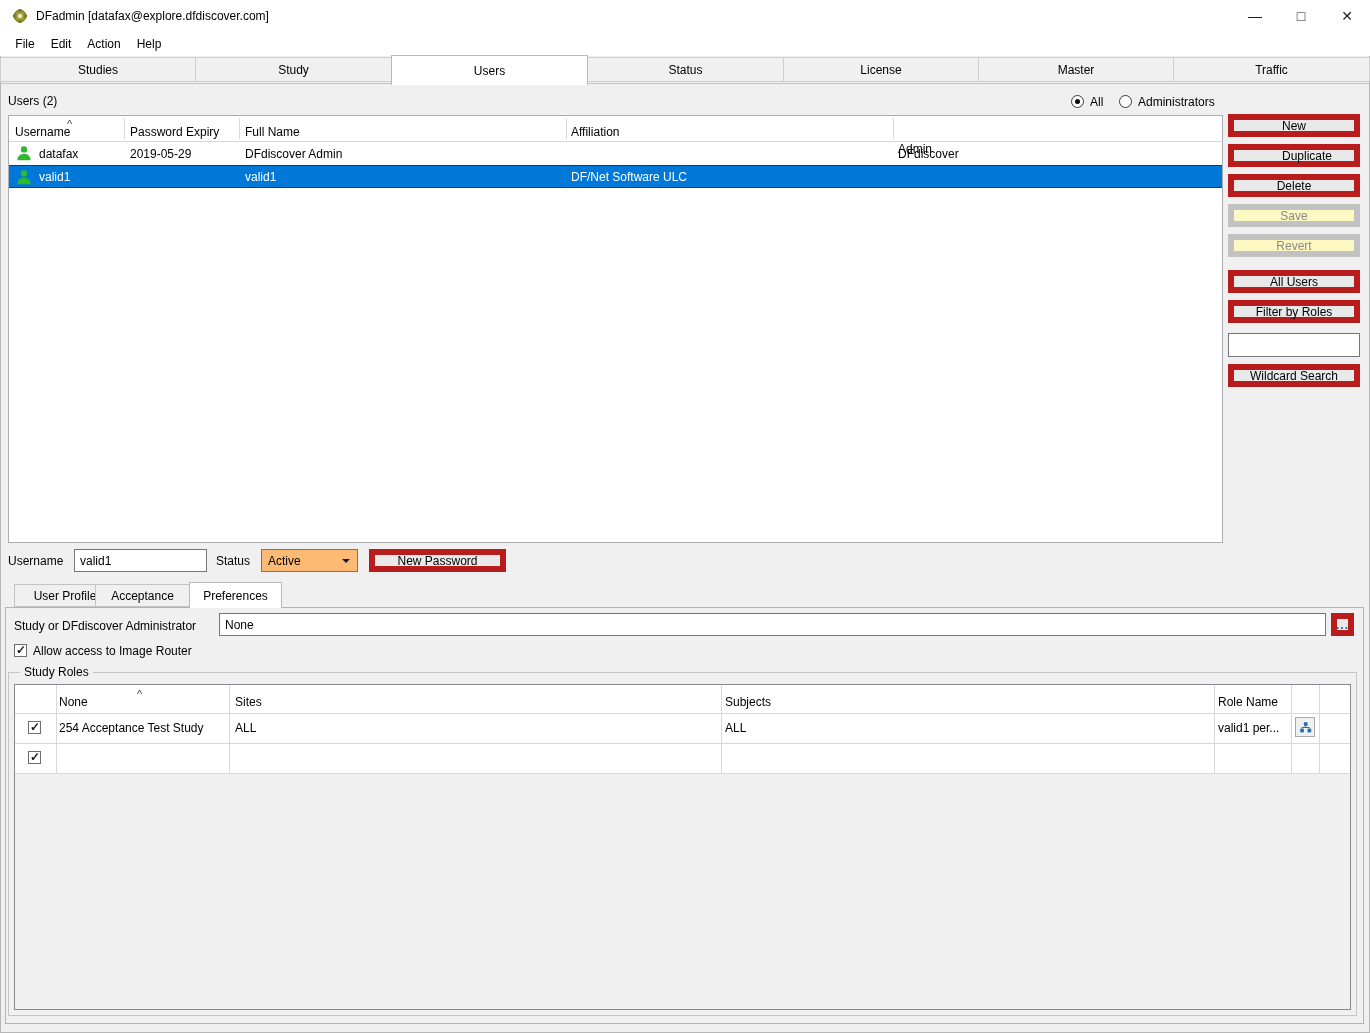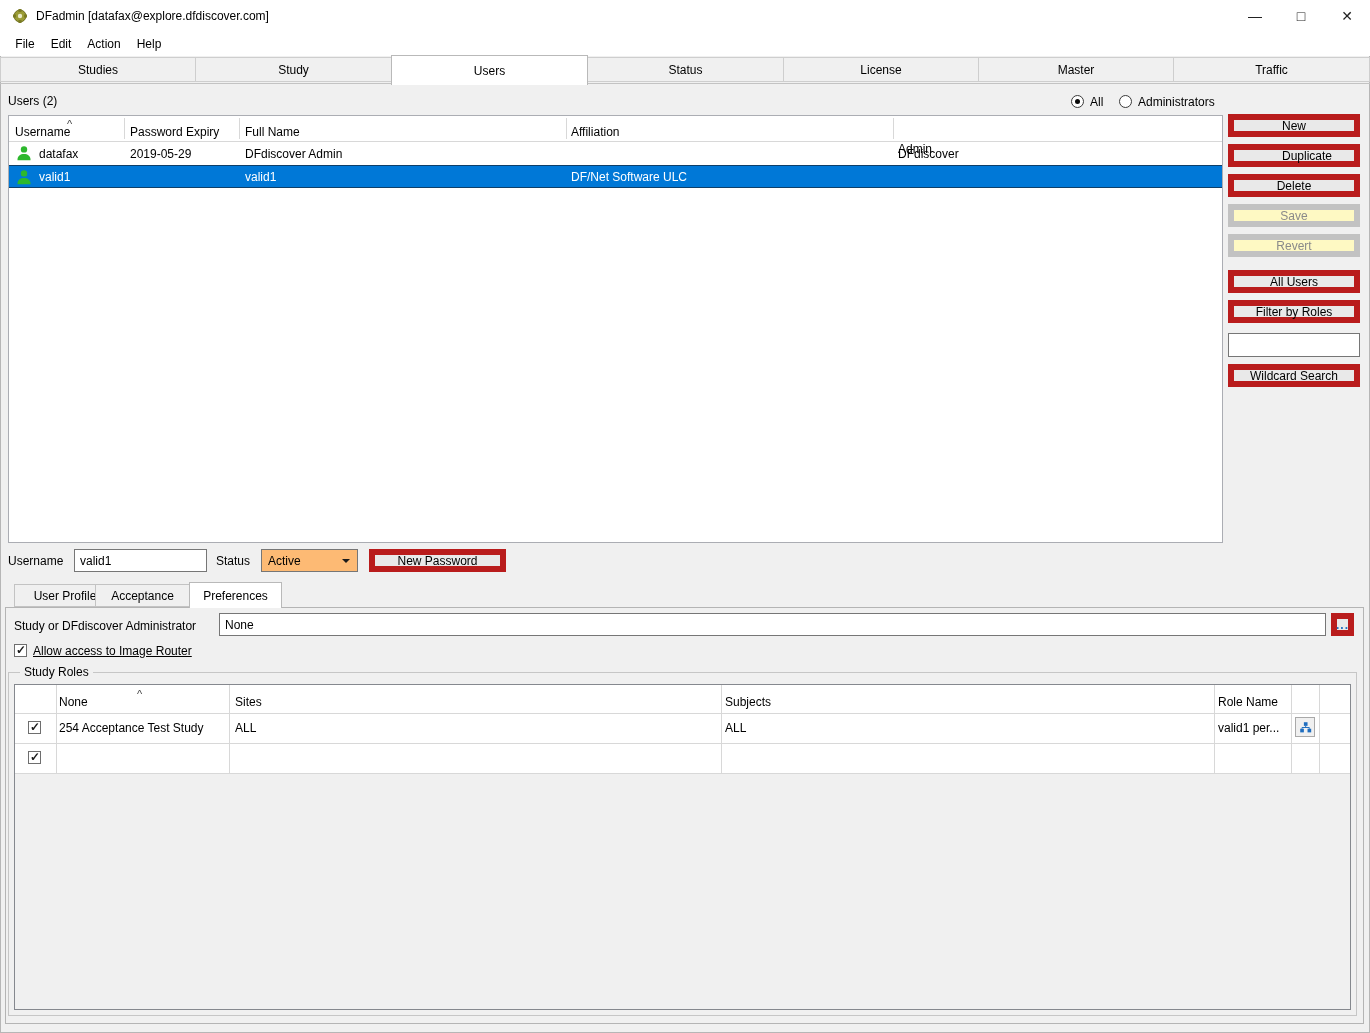--- a/index.html
+++ b/index.html
@@ -156,21 +156,21 @@
   <div class="abs dtab" style="left:95px;width:95px;">Acceptance</div>
   <div class="abs dtab active" style="left:189px;width:93px;">Preferences</div>
 
   <div class="abs" style="left:5px;top:607px;width:1359px;height:417px;border:1px solid #b4b4b4;box-sizing:border-box;background:#f0f0f0;"></div>
 
   <span class="abs" style="left:14px;top:619px;">Study or DFdiscover Administrator</span>
   <input class="abs tb-input" style="left: 219px; top: 613px; width: 1107px; height: 23px;" value="None">
   <div class="abs btn" style="left:1331px;top:613px;width:23px;height:23px;color:#1f6dbf;font-weight:bold;letter-spacing:1px;">...</div>
 
   <span class="abs cb checked" style="left:14px;top:644px;"></span>
-  <span class="abs" style="left:33px;top:644px;text-decoration:underline;">Allow access to Image Router</span>
+  <span class="abs" style="left:33px;top:644px;">Allow access to Image Router</span>
 
   <div class="abs groupbox" style="left:8px;top:672px;width:1349px;height:344px;"></div>
   <span class="abs gb-label" style="left:20px;top:665px;">Study Roles</span>
 
   <div class="abs roles-table" style="left:14px;top:684px;width:1337px;height:326px;">
     <div class="abs" style="left:0;top:0;width:1335px;height:88px;background:#fff;"></div>
 
     <div class="vline" style="left:41px;top:0;height:88px;"></div>
     <div class="vline" style="left:214px;top:0;height:88px;"></div>
     <div class="vline" style="left:706px;top:0;height:88px;"></div>

